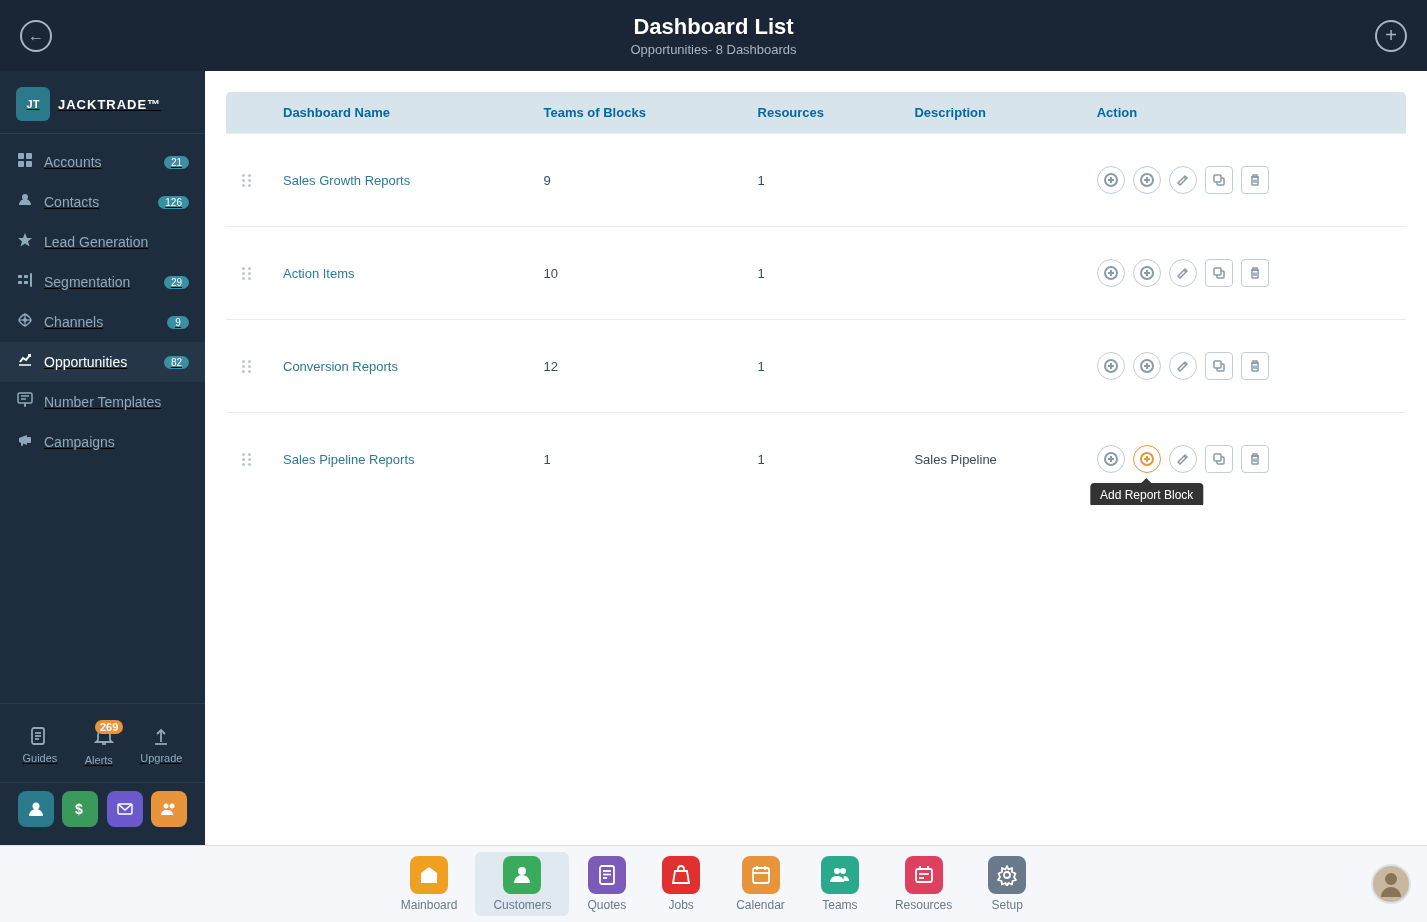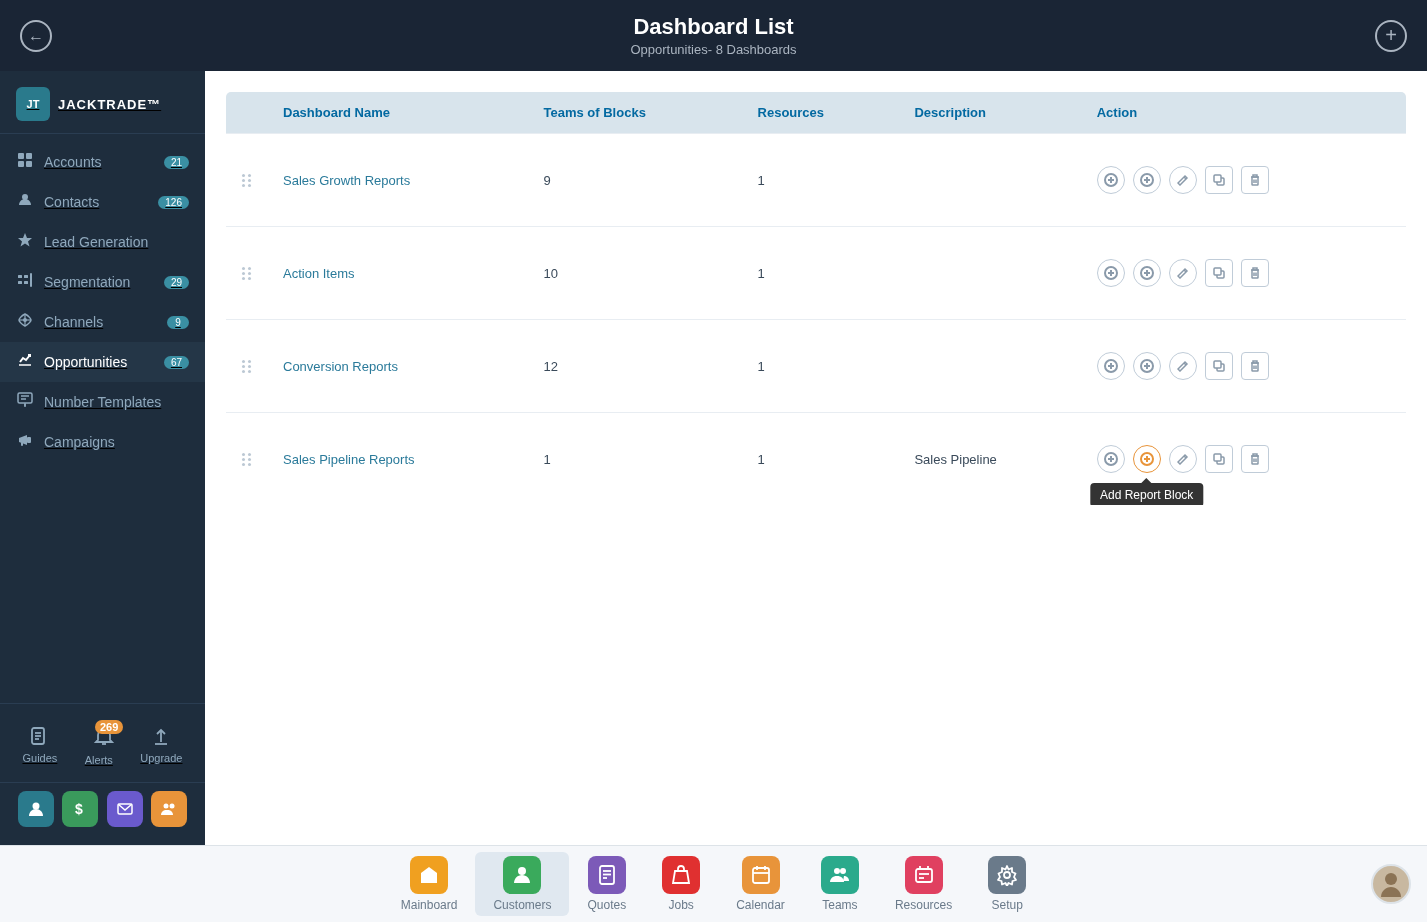--- a/index.html
+++ b/index.html
@@ -304,21 +304,21 @@
 
       <div class="nav-item active">
         <span class="nav-item-icon">
           <svg width="16" height="16" viewBox="0 0 16 16" fill="currentColor">
               <path d="M3 10 L6 6 L9 8 L13 3" stroke="currentColor" stroke-width="2" fill="none"></path>
               <polyline points="11,3 13,3 13,5" stroke="currentColor" stroke-width="2" fill="none"></polyline>
               <line x1="2" y1="13" x2="14" y2="13" stroke="currentColor" stroke-width="1.5"></line>
             </svg>
         </span>
         <span class="nav-item-label">Opportunities</span>
-        <span class="nav-badge">67</span>
+        <span class="nav-badge">82</span>
       </div>
 
       <div class="nav-item">
         <span class="nav-item-icon">
           <svg width="16" height="16" viewBox="0 0 16 16" fill="currentColor">
               <rect x="1" y="1" width="14" height="10" rx="1.5" fill="none" stroke="currentColor" stroke-width="1.5"></rect>
               <line x1="4" y1="4" x2="12" y2="4" stroke="currentColor" stroke-width="1.5"></line>
               <line x1="4" y1="7" x2="9" y2="7" stroke="currentColor" stroke-width="1.5"></line>
               <line x1="7" y1="13" x2="9" y2="13" stroke="currentColor" stroke-width="1.5"></line>
               <line x1="8" y1="11" x2="8" y2="15" stroke="currentColor" stroke-width="1.5"></line>

